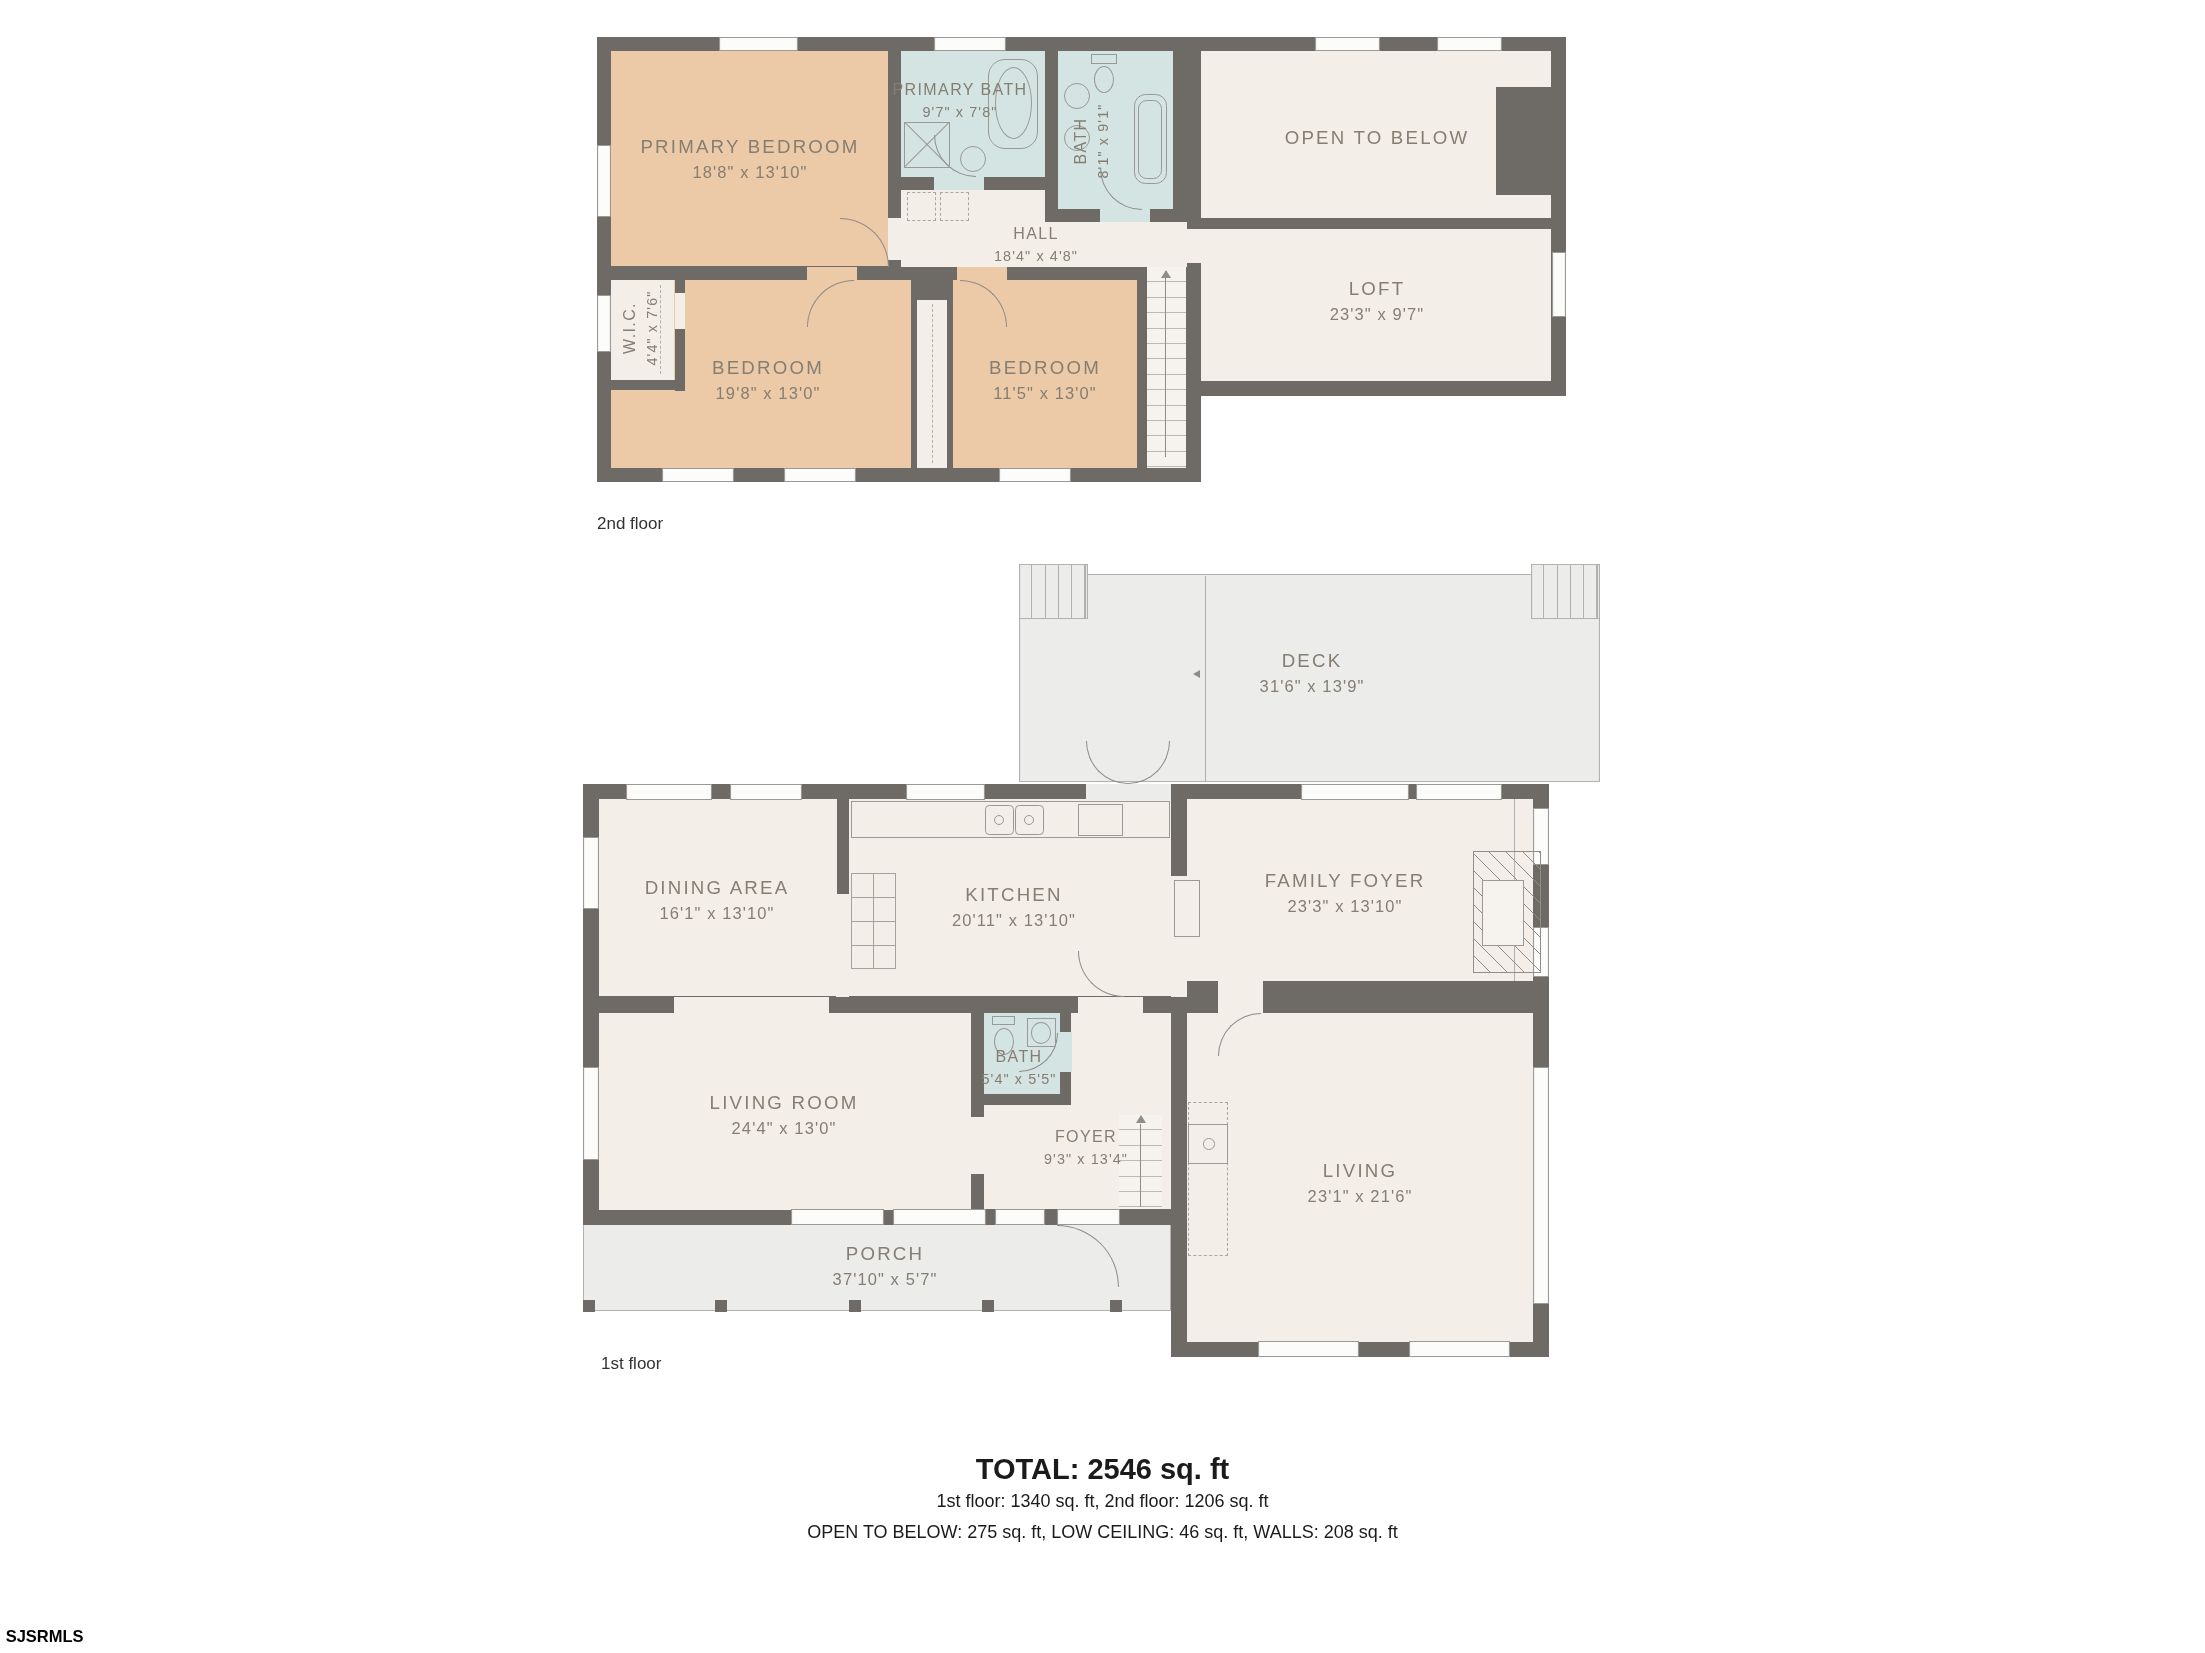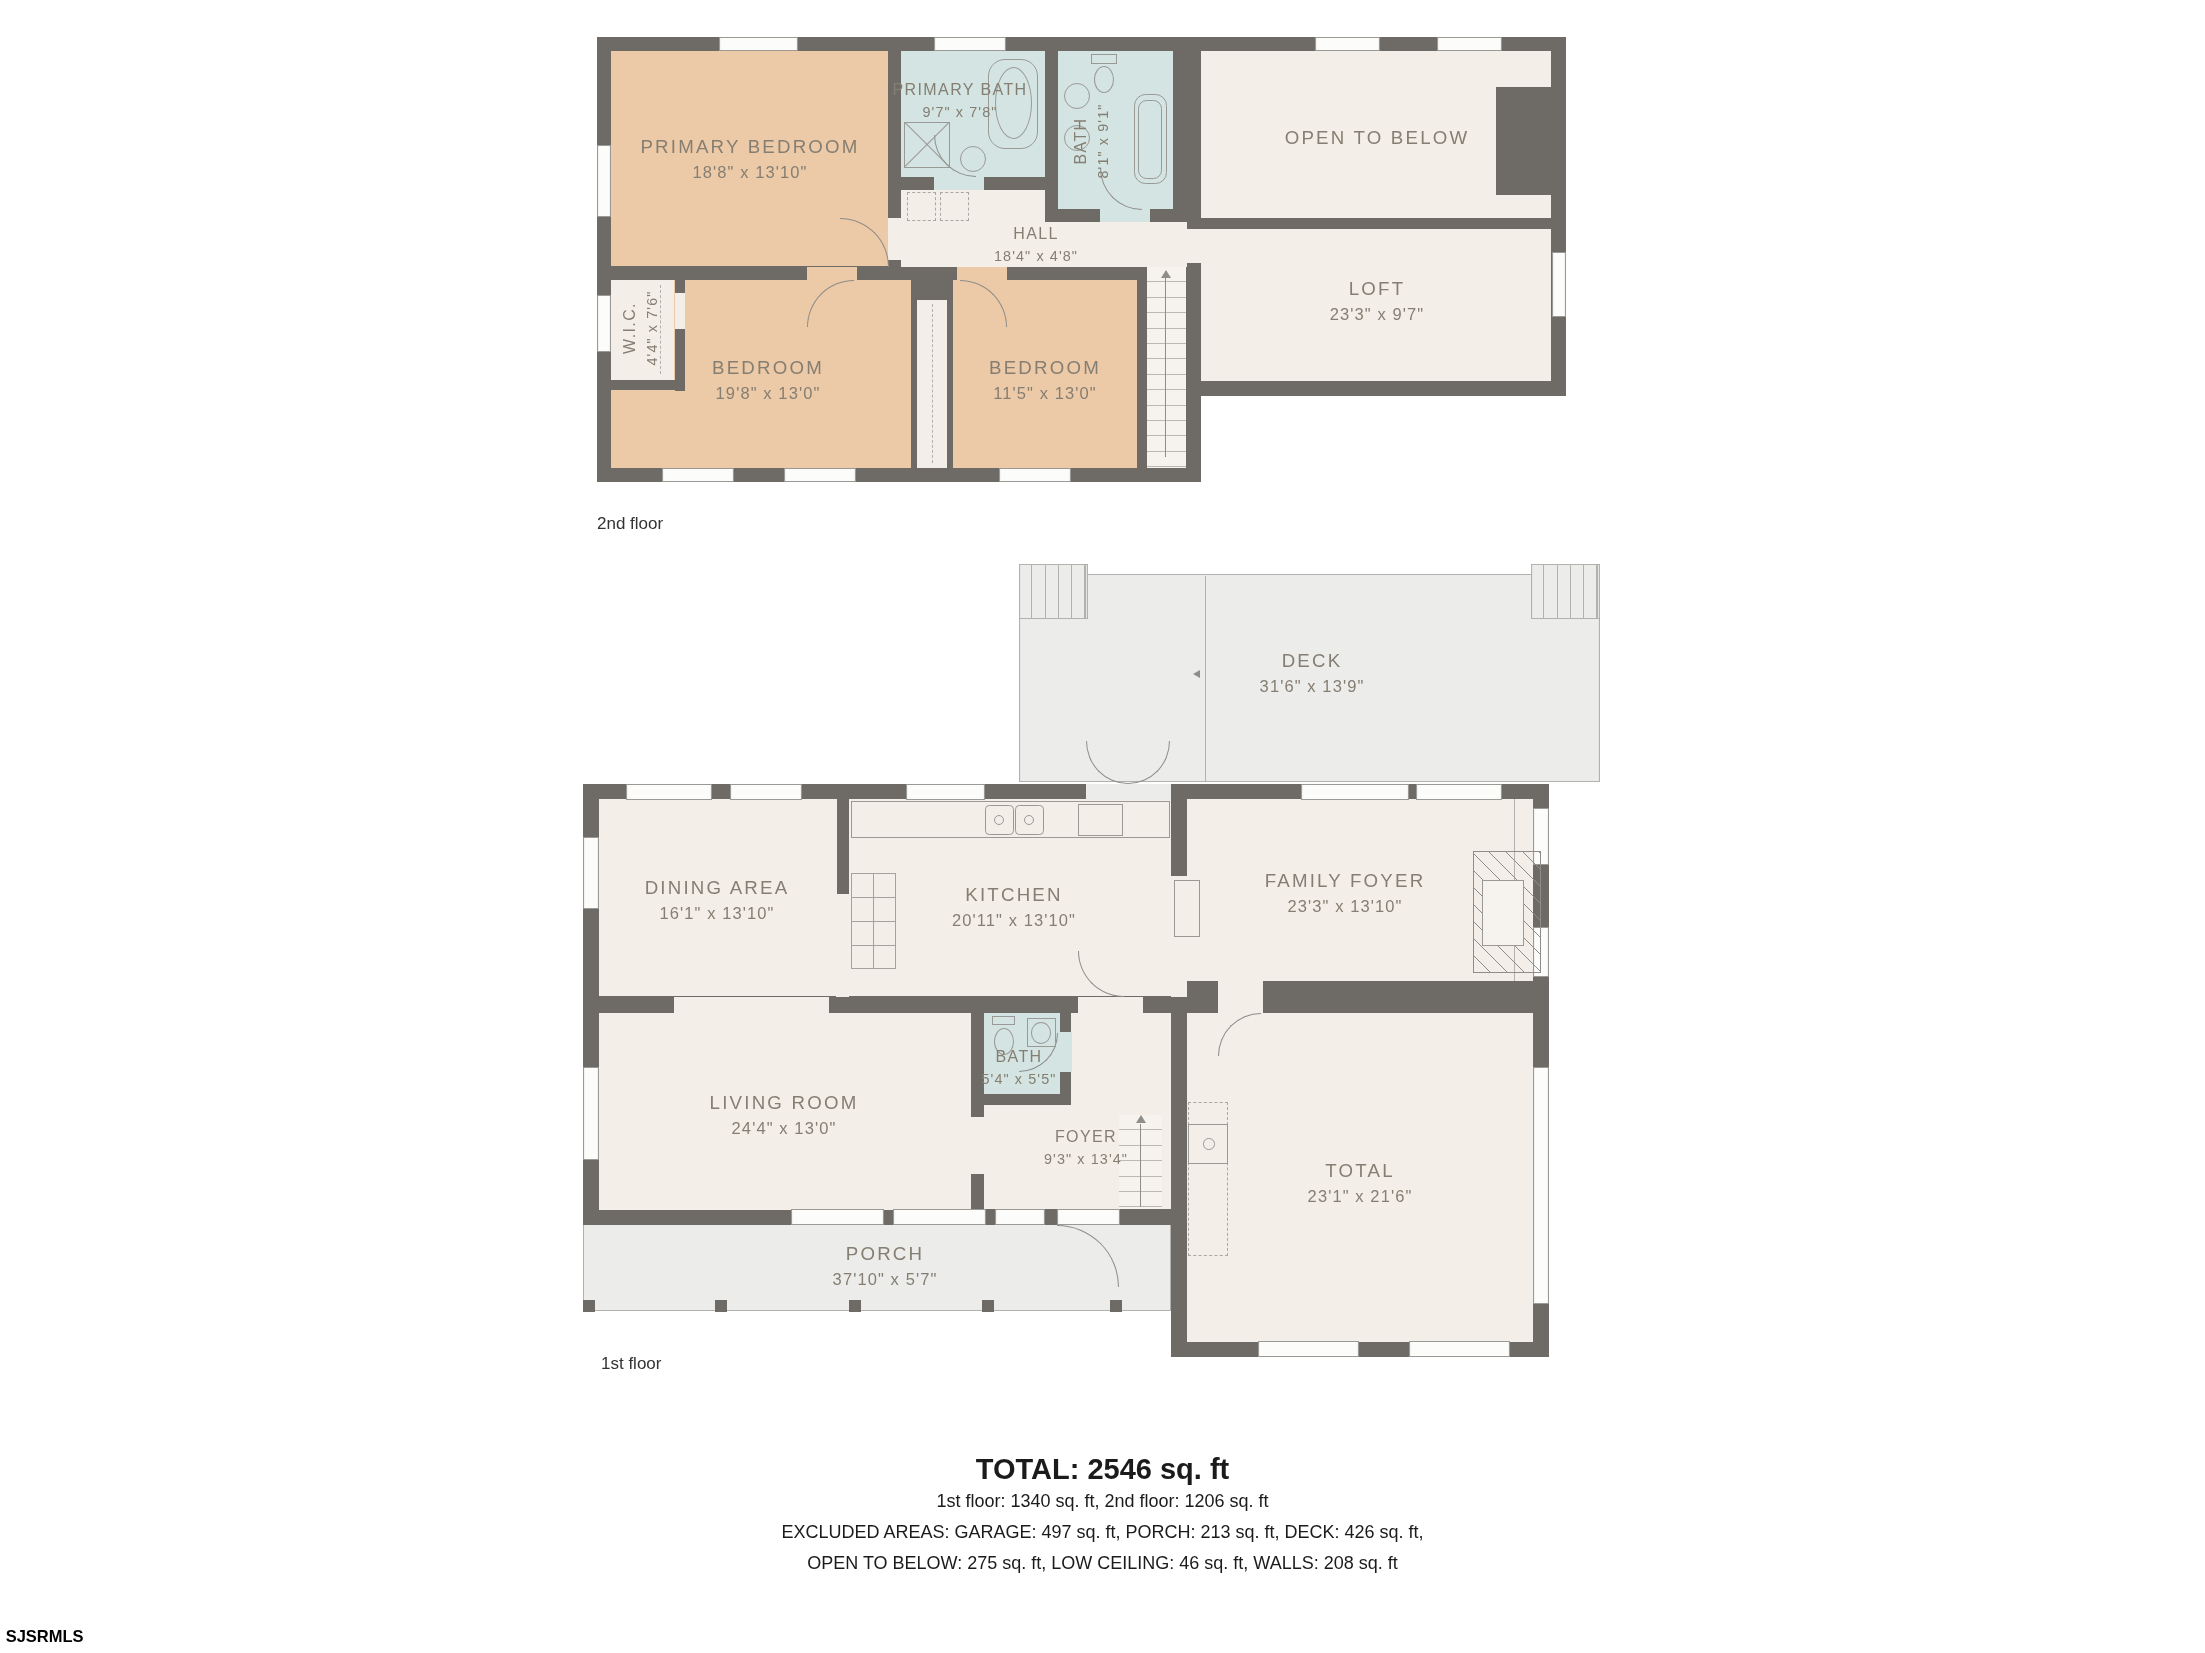--- a/index.html
+++ b/index.html
@@ -257,31 +257,30 @@
     </div>
     <div class="rlabel sm" style="left:436px;top:503px">
       <div class="rname">BATH</div>
       <div class="rdims">5'4" x 5'5"</div>
     </div>
     <div class="rlabel sm" style="left:503px;top:583px">
       <div class="rname">FOYER</div>
       <div class="rdims">9'3" x 13'4"</div>
     </div>
     <div class="rlabel" style="left:777px;top:619px">
-      <div class="rname">TOTAL</div>
+      <div class="rname">LIVING</div>
       <div class="rdims">23'1" x 21'6"</div>
     </div>
     <div class="rlabel" style="left:302px;top:702px">
       <div class="rname">PORCH</div>
       <div class="rdims">37'10" x 5'7"</div>
     </div>
   </section>
   <div class="floor-caption" style="left:601px;top:1354px">1st floor</div>
 
   <div class="summary">
     <div class="total">TOTAL: 2546 sq. ft</div>
     <div class="line">1st floor: 1340 sq. ft, 2nd floor: 1206 sq. ft</div>
-    <div class="line">EXCLUDED AREAS: GARAGE: 497 sq. ft, PORCH: 213 sq. ft, DECK: 426 sq. ft,</div>
     <div class="line">OPEN TO BELOW: 275 sq. ft, LOW CEILING: 46 sq. ft, WALLS: 208 sq. ft</div>
   </div>
   <div class="watermark">SJSRMLS</div>
 </div>
 
 
 </body></html>

